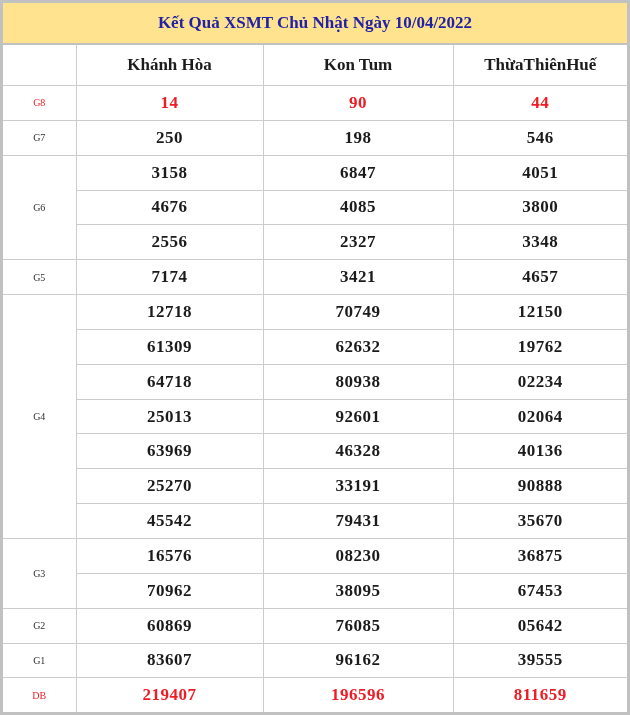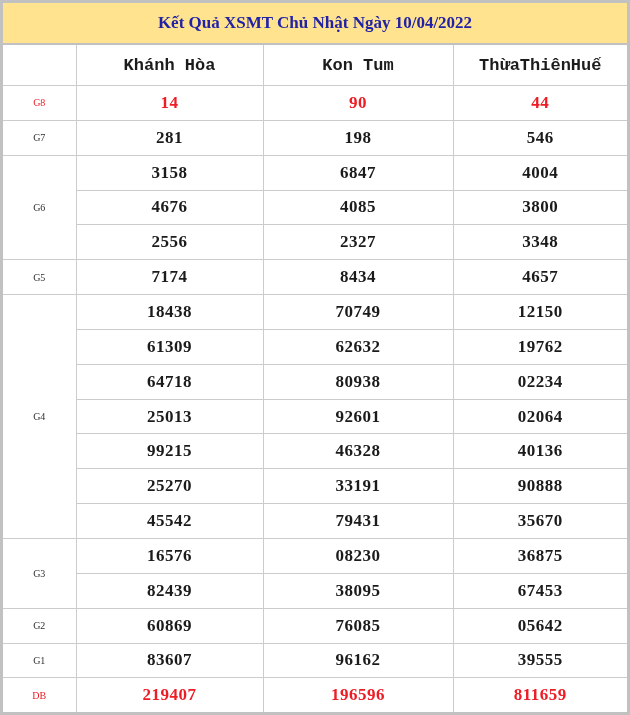--- a/index.html
+++ b/index.html
@@ -38,21 +38,21 @@
     border-collapse:collapse;table-layout:fixed;
     border-style:hidden; 
   }
   th,td{
     border:1px solid var(--grid-line);
     text-align:center;vertical-align:middle;padding:0;
     overflow:hidden;white-space:nowrap;
   }
   thead th{
     height:40px;
-    font-family:Liberation Mono, monospace;
+    font-family:Liberation Serif, serif;
     font-weight:bold;font-size:17px;color:#1c1c1c;
   }
   td.lbl{
     font-family:"Liberation Serif", serif;
     font-weight:normal;font-size:10px;color:var(--label-text);
   }
   td.val{
     font-family:"Liberation Serif", serif;
     font-weight:bold;font-size:17px;color:var(--value-text);
     letter-spacing:0.5px;
@@ -87,90 +87,90 @@
       <tbody>
 
       <tr>
             <td class="lbl red" rowspan="1">G8</td>
             <td class="val red">14</td>
             <td class="val red">90</td>
             <td class="val red">44</td>
           </tr>
           <tr>
             <td class="lbl" rowspan="1">G7</td>
-            <td class="val">281</td>
+            <td class="val">250</td>
             <td class="val">198</td>
             <td class="val">546</td>
           </tr>
           <tr>
             <td class="lbl" rowspan="3">G6</td>
             <td class="val">3158</td>
             <td class="val">6847</td>
-            <td class="val">4004</td>
+            <td class="val">4051</td>
           </tr>
           <tr>
             <td class="val">4676</td>
             <td class="val">4085</td>
             <td class="val">3800</td>
           </tr>
           <tr>
             <td class="val">2556</td>
             <td class="val">2327</td>
             <td class="val">3348</td>
           </tr>
           <tr>
             <td class="lbl" rowspan="1">G5</td>
             <td class="val">7174</td>
-            <td class="val">8434</td>
+            <td class="val">3421</td>
             <td class="val">4657</td>
           </tr>
           <tr>
             <td class="lbl" rowspan="7">G4</td>
-            <td class="val">18438</td>
+            <td class="val">12718</td>
             <td class="val">70749</td>
             <td class="val">12150</td>
           </tr>
           <tr>
             <td class="val">61309</td>
             <td class="val">62632</td>
             <td class="val">19762</td>
           </tr>
           <tr>
             <td class="val">64718</td>
             <td class="val">80938</td>
             <td class="val">02234</td>
           </tr>
           <tr>
             <td class="val">25013</td>
             <td class="val">92601</td>
             <td class="val">02064</td>
           </tr>
           <tr>
-            <td class="val">99215</td>
+            <td class="val">63969</td>
             <td class="val">46328</td>
             <td class="val">40136</td>
           </tr>
           <tr>
             <td class="val">25270</td>
             <td class="val">33191</td>
             <td class="val">90888</td>
           </tr>
           <tr>
             <td class="val">45542</td>
             <td class="val">79431</td>
             <td class="val">35670</td>
           </tr>
           <tr>
             <td class="lbl" rowspan="2">G3</td>
             <td class="val">16576</td>
             <td class="val">08230</td>
             <td class="val">36875</td>
           </tr>
           <tr>
-            <td class="val">82439</td>
+            <td class="val">70962</td>
             <td class="val">38095</td>
             <td class="val">67453</td>
           </tr>
           <tr>
             <td class="lbl" rowspan="1">G2</td>
             <td class="val">60869</td>
             <td class="val">76085</td>
             <td class="val">05642</td>
           </tr>
           <tr>

